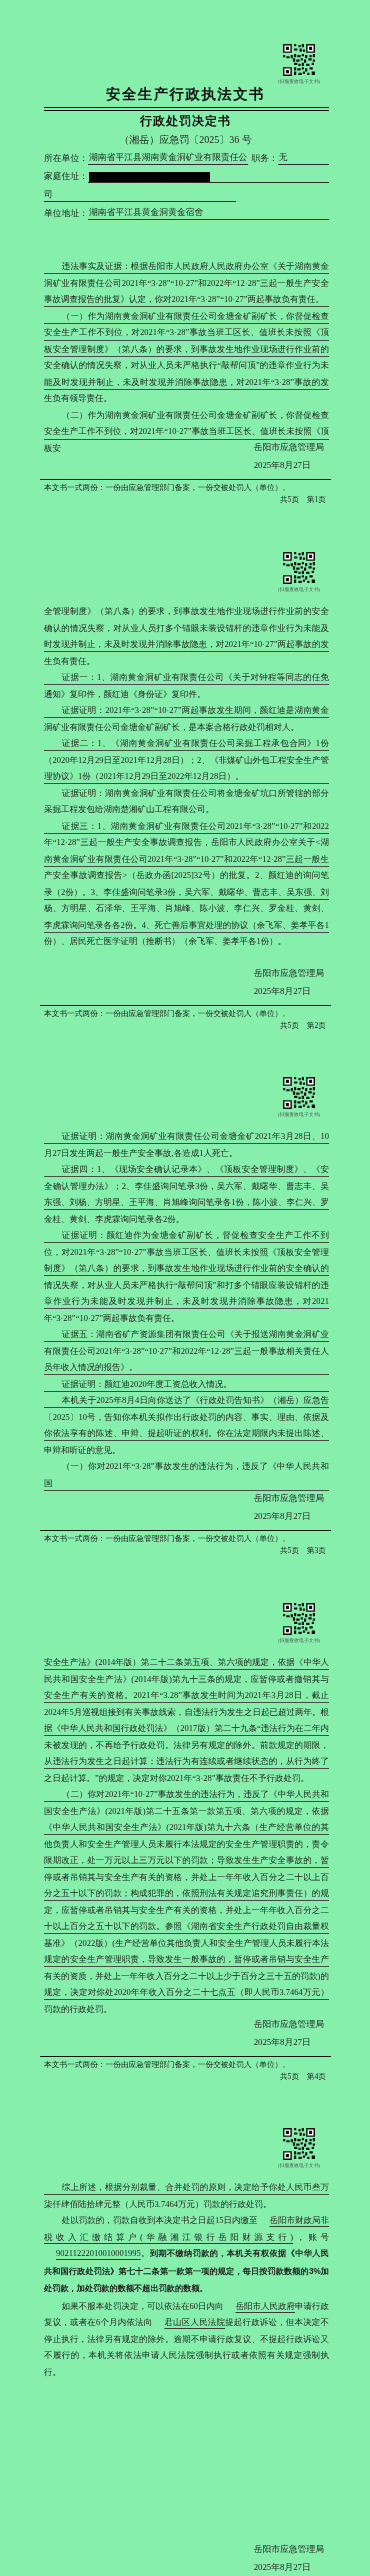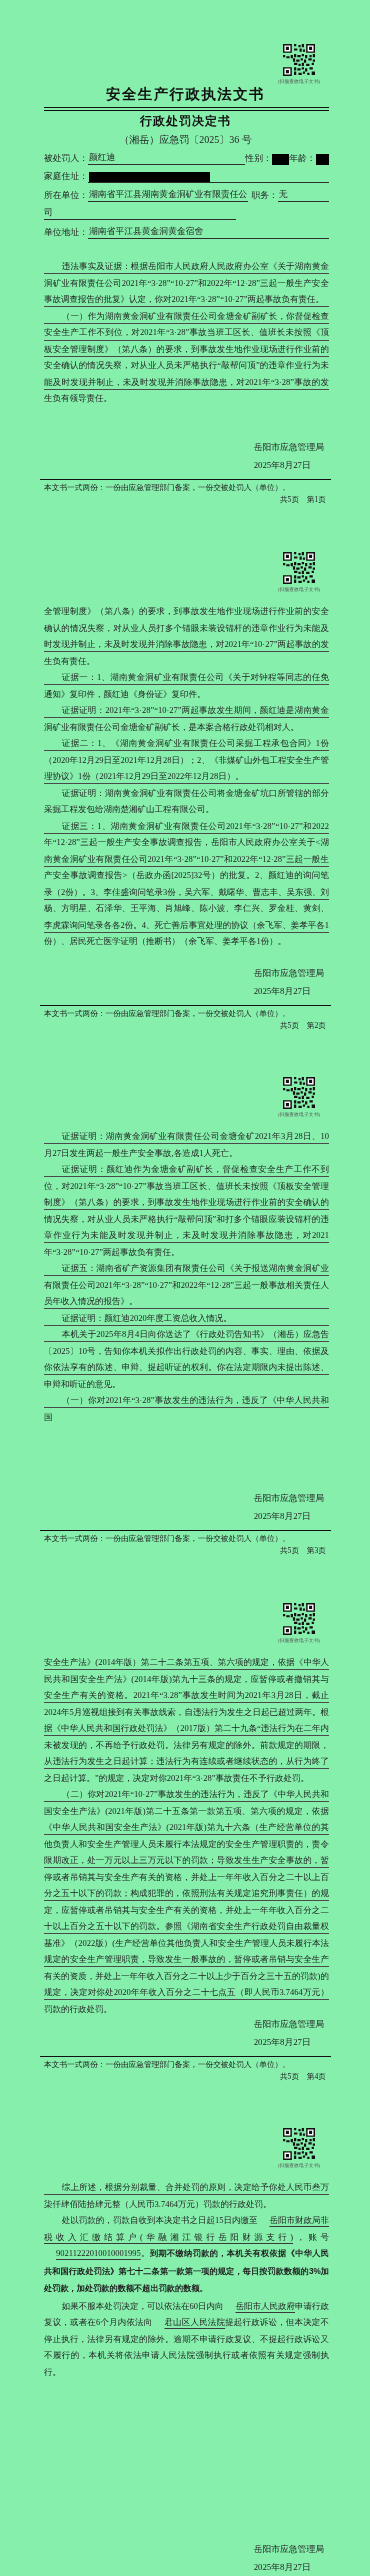--- a/index.html
+++ b/index.html
@@ -71,49 +71,42 @@
       <div class="qr-caption">(扫描查收电子文书)</div>
     </div>
 
     <div class="h-set">安全生产行政执法文书</div>
     <div class="h-rule"></div>
     <div class="h-title">行政处罚决定书</div>
     <div class="h-num">（湘岳）应急罚〔2025〕36 号</div>
 
     <div class="fields">
       <div class="frow">
-        <span class="flabel">被处罚人：</span>
-        <span class="uv grow">颜红迪</span>
-        <span class="flabel">性别：</span>
-        <span class="redact r-gender"></span>
-        <span class="flabel">年龄：</span>
-        <span class="redact r-age"></span>
-      </div>
-      <div class="frow">
-        <span class="flabel">家庭住址：</span>
-        <span class="uv grow"><span class="redact r-home"></span></span>
-      </div>
-      <div class="frow">
         <span class="flabel">所在单位：</span>
         <span class="uv">湖南省平江县湖南黄金洞矿业有限责任公</span>
         <span class="flabel" style="margin-left:3.1px">职务：</span>
         <span class="uv grow">无</span>
       </div>
       <div class="frow">
+        <span class="flabel">家庭住址：</span>
+        <span class="uv grow"><span class="redact r-home"></span></span>
+      </div>
+      <div class="frow">
         <span class="w-si">司</span>
       </div>
       <div class="frow">
         <span class="flabel">单位地址：</span>
         <span class="uv grow">湖南省平江县黄金洞黄金宿舍</span>
       </div>
     </div>
 
     <div class="content c1">
       <p class="ruled ind">违法事实及证据：根据岳阳市人民政府人民政府办公室《关于湖南黄金洞矿业有限责任公司2021年“3·28”“10·27”和2022年“12·28”三起一般生产安全事故调查报告的批复》认定，你对2021年“3·28”“10·27”两起事故负有责任。</p>
       <p class="ruled ind">（一）作为湖南黄金洞矿业有限责任公司金塘金矿副矿长，你督促检查安全生产工作不到位，对2021年“3·28”事故当班工区长、值班长未按照《顶板安全管理制度》（第八条）的要求，到事故发生地作业现场进行作业前的安全确认的情况失察，对从业人员未严格执行“敲帮问顶”的违章作业行为未能及时发现并制止，未及时发现并消除事故隐患，对2021年“3·28”事故的发生负有领导责任。</p>
+      <p class="ruled ind">（二）作为湖南黄金洞矿业有限责任公司金塘金矿副矿长，你督促检查安全生产工作不到位，对2021年“10·27”事故当班工区长、值班长未按照《顶板安</p>
     </div>
 
     <div class="sign">
       <div>岳阳市应急管理局</div>
       <div>2025年8月27日</div>
     </div>
     <div class="pg-rule"></div>
     <div class="pg-note">本文书一式两份：一份由应急管理部门备案，一份交被处罚人（单位）。</div>
     <div class="pg-num">共5页　第1页</div>
   </div>
@@ -151,20 +144,21 @@
       <svg class="qr" viewBox="0 0 29 29" aria-hidden="true">
         <path fill="#111" d="M0 0h8v8H0zM21 0h8v8h-8zM0 21h8v8H0z"></path>
         <path fill="#fff" d="M1.3 1.3h5.4v5.4H1.3zM22.3 1.3h5.4v5.4h-5.4zM1.3 22.3h5.4v5.4H1.3z"></path>
         <path fill="#111" d="M2.6 2.6h2.8v2.8H2.6zM23.6 2.6h2.8v2.8h-2.8zM2.6 23.6h2.8v2.8H2.6zM10 0h2v2h-2zM14 1h2v2h-2zM17 0h2v3h-2zM10 4h3v2h-3zM15 4h2v3h-2zM18 5h2v2h-2zM0 10h2v2H0zM3 11h3v2H3zM7 10h2v3H7zM10 9h2v3h-2zM13 10h3v2h-3zM17 9h2v2h-2zM20 10h2v3h-2zM24 10h2v2h-2zM27 9h2v3h-2zM9 13h2v3H9zM12 14h3v2h-3zM16 13h2v2h-2zM19 14h2v3h-2zM23 13h3v2h-3zM27 14h2v2h-2zM10 17h3v2h-3zM14 18h2v2h-2zM17 17h2v3h-2zM21 18h3v2h-3zM26 17h2v2h-2zM10 21h2v3h-2zM13 22h3v2h-3zM17 21h2v2h-2zM20 22h2v3h-2zM24 21h3v2h-3zM10 25h2v3h-2zM14 26h3v2h-3zM18 25h2v2h-2zM22 26h2v2h-2zM26 25h3v3h-3z"></path>
       </svg>
       <div class="qr-caption">(扫描查收电子文书)</div>
     </div>
 
     <div class="content cN">
       <p class="ruled ind">证据证明：湖南黄金洞矿业有限责任公司金塘金矿2021年3月28日、10月27日发生两起一般生产安全事故,各造成1人死亡。</p>
+      <p class="ruled ind">证据四：1、《现场安全确认记录本》、《顶板安全管理制度》、《安全确认管理办法》；2、李佳盛询问笔录3份，吴六军、戴曙华、曹志丰、吴东强、刘杨、方明星、王平海、肖旭峰询问笔录各1份，陈小波、李仁兴、罗金桂、黄剑、李虎霖询问笔录各2份。</p>
       <p class="ruled ind">证据证明：颜红迪作为金塘金矿副矿长，督促检查安全生产工作不到位，对2021年“3·28”“10·27”事故当班工区长、值班长未按照《顶板安全管理制度》（第八条）的要求，到事故发生地作业现场进行作业前的安全确认的情况失察，对从业人员未严格执行“敲帮问顶”和打多个锚眼应装设锚杆的违章作业行为未能及时发现并制止，未及时发现并消除事故隐患，对2021年“3·28”“10·27”两起事故负有责任。</p>
       <p class="ruled ind">证据五：湖南省矿产资源集团有限责任公司《关于报送湖南黄金洞矿业有限责任公司2021年“3·28”“10·27”和2022年“12·28”三起一般事故相关责任人员年收入情况的报告》。</p>
       <p class="ruled ind">证据证明：颜红迪2020年度工资总收入情况。</p>
       <p class="ruled ind">本机关于2025年8月4日向你送达了《行政处罚告知书》（湘岳）应急告〔2025〕10号，告知你本机关拟作出行政处罚的内容、事实、理由、依据及你依法享有的陈述、申辩、提起听证的权利。你在法定期限内未提出陈述、申辩和听证的意见。</p>
       <p class="ruled ind">（一）你对2021年“3·28”事故发生的违法行为，违反了《中华人民共和国</p>
     </div>
 
     <div class="sign">
       <div>岳阳市应急管理局</div>
       <div>2025年8月27日</div>

